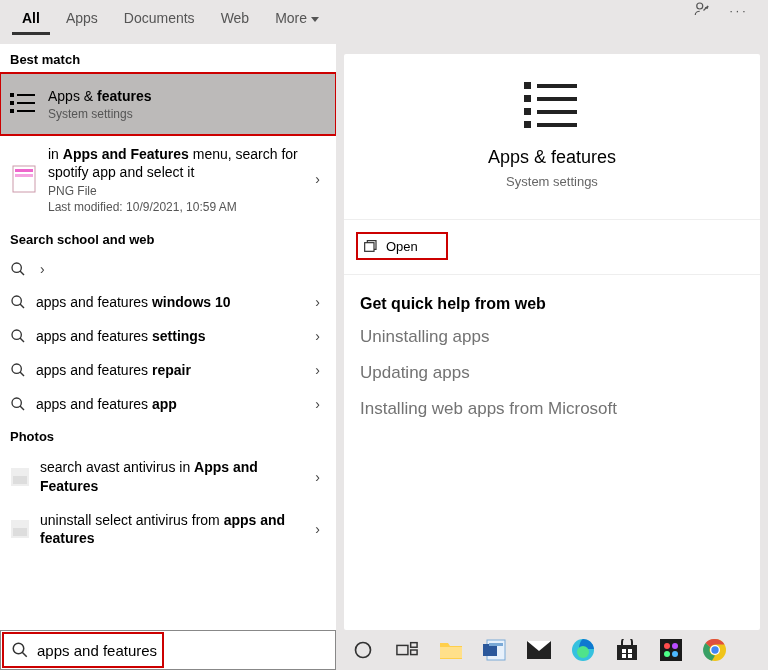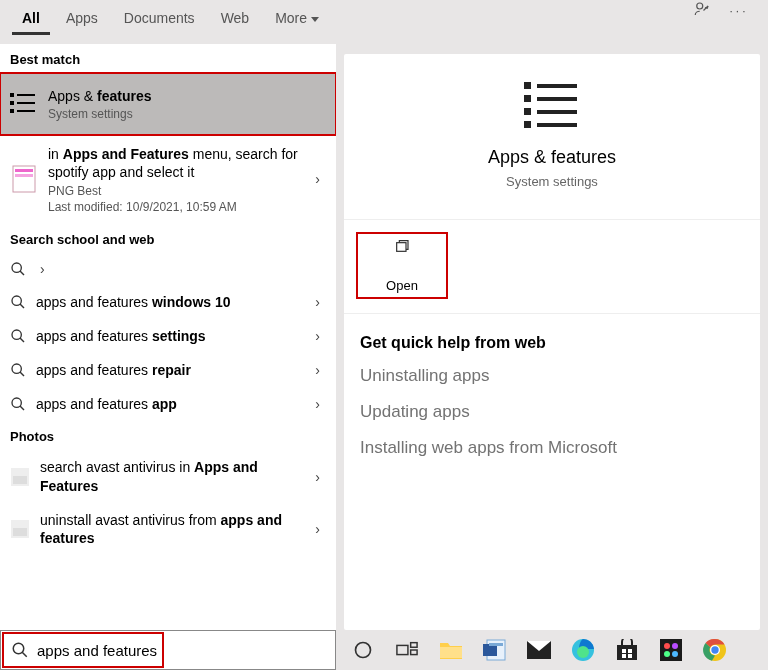--- a/index.html
+++ b/index.html
@@ -114,24 +114,23 @@
   }
   .big-icon {
     margin: 0 auto 16px;
   }
   .card-title { font-size: 18px; margin-top: 6px; }
   .card-sub { font-size: 13px; color: #666; margin-top: 6px; }
   .card-sep { border-top: 1px solid #eee; }
   .open-row {
     display: flex;
     align-items: center;
-    gap: 24px;
+    gap: 8px;
     padding: 14px 14px;
     cursor: pointer;
-    flex-direction: column;
   }
   .open-row.boxed {
     outline: 2px solid #c00;
     outline-offset: -6px;
     width: 100px;
     margin-left: 8px;
     padding: 10px 10px;
   }
   .quick-help {
     padding: 20px 16px 0;
@@ -248,21 +247,21 @@
     <div class="result-row">
       <div class="icon-box">
         <svg width="24" height="28" viewBox="0 0 24 28">
             <rect x="1" y="1" width="22" height="26" fill="#fff" stroke="#c9a" stroke-width="1"></rect>
             <rect x="3" y="4" width="18" height="3" fill="#e6c"></rect>
             <rect x="3" y="9" width="18" height="3" fill="#e6c" opacity="0.6"></rect>
           </svg>
       </div>
       <div class="rtxt">
         <div class="rtitle"><span>in </span><b>Apps and Features</b><span> menu, search for spotify app and select it</span></div>
-        <div class="rsub">PNG Best</div>
+        <div class="rsub">PNG File</div>
         <div class="rsub">Last modified: 10/9/2021, 10:59 AM</div>
       </div>
       <div class="chev">›</div>
     </div>
 
     <div class="section-header">Search school and web</div>
 
     <div class="result-row thin-row">
       <svg class="search-icon-s" viewBox="0 0 24 24" fill="none" stroke="#333" stroke-width="2">
           <circle cx="10" cy="10" r="7"></circle>
@@ -316,21 +315,21 @@
       <div class="chev">›</div>
     </div>
 
     <div class="result-row thin-row">
       <div class="icon-box" style="width:20px;height:20px;">
         <svg width="18" height="18" viewBox="0 0 18 18">
             <rect width="18" height="18" fill="#eee"></rect>
             <rect x="2" y="8" width="14" height="8" fill="#ddd"></rect>
           </svg>
       </div>
-      <div class="rtxt rtitle"><span>uninstall avast antivirus from </span><b>apps and features</b></div>
+      <div class="rtxt rtitle"><span>uninstall select antivirus from </span><b>apps and features</b></div>
       <div class="chev">›</div>
     </div>
   </div>
 
   <div class="right">
     <div class="card">
       <div class="card-top">
         <div class="big-icon">
           <svg width="64" height="50" viewBox="0 0 64 50">
               <g fill="#222">

